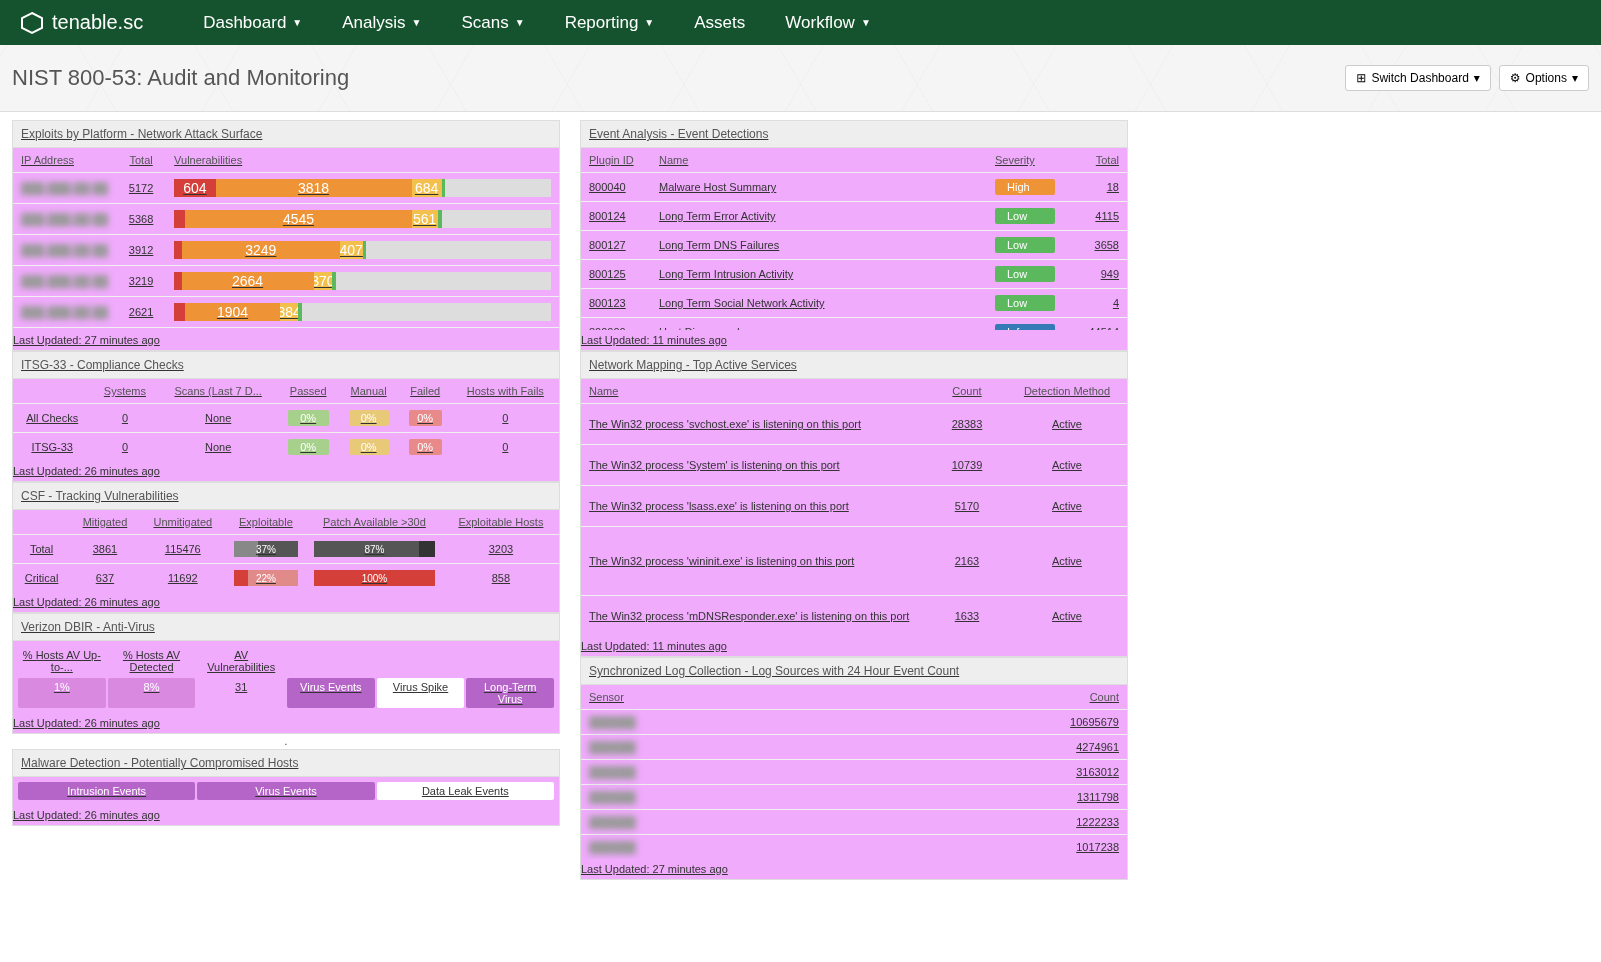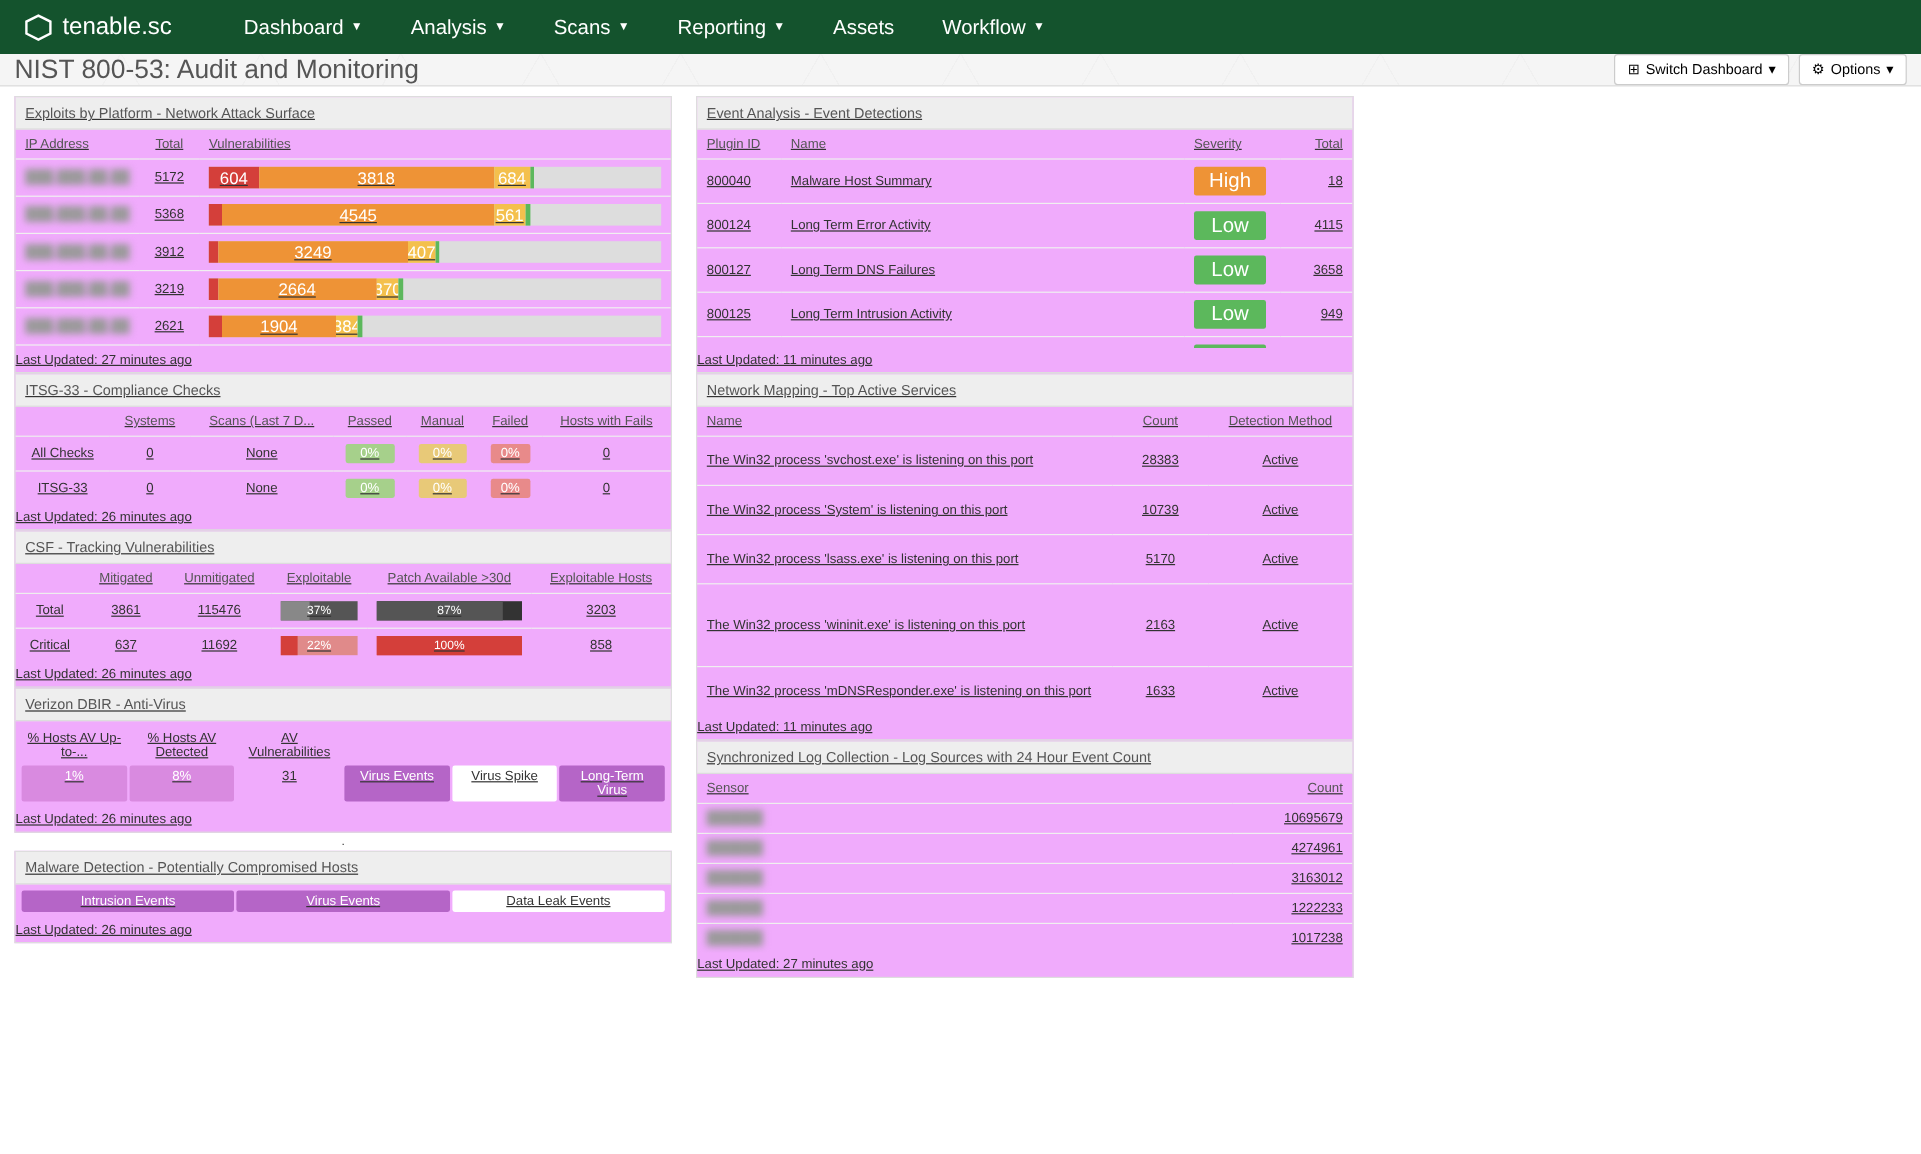--- a/index.html
+++ b/index.html
@@ -3,21 +3,21 @@
 <meta charset="utf-8">
 <style>
 * { box-sizing: border-box; margin: 0; padding: 0; }
 body { font-family: -apple-system, Helvetica, Arial, sans-serif; font-size: 12px; color: #333; background: #fff; width: 1601px; }
 .navbar { background: #14532d; height: 45px; display: flex; align-items: center; padding: 0 20px; }
 .logo { display: flex; align-items: center; color: #fff; font-size: 20px; font-weight: 300; margin-right: 40px; }
 .logo svg { margin-right: 8px; }
 .nav-items { display: flex; }
 .nav-item { color: #fff; font-size: 17px; font-weight: 400; padding: 0 20px; cursor: pointer; display: flex; align-items: center; }
 .caret { margin-left: 6px; font-size: 10px; }
-.subheader { background: #f5f5f5; border-bottom: 1px solid #ddd; padding: 0 12px; display: flex; justify-content: space-between; align-items: center; position: relative; overflow: hidden; }
+.subheader { background: #f5f5f5; border-bottom: 1px solid #ddd; padding: 20px 12px; display: flex; justify-content: space-between; align-items: center; position: relative; overflow: hidden; }
 .subheader::before { content: ""; position: absolute; inset: 0; background-image: repeating-linear-gradient(60deg, transparent, transparent 100px, rgba(0,0,0,0.02) 100px, rgba(0,0,0,0.02) 101px), repeating-linear-gradient(-60deg, transparent, transparent 100px, rgba(0,0,0,0.02) 100px, rgba(0,0,0,0.02) 101px); pointer-events:none;}
 .page-title { font-size: 22px; font-weight: 300; color: #555; z-index: 1; }
 .header-buttons { display: flex; gap: 8px; z-index: 1; }
 .hdr-btn { background: #fff; border: 1px solid #ccc; border-radius: 3px; padding: 5px 10px; font-size: 12px; cursor: pointer; display: flex; align-items: center; gap: 5px; }
 .content { display: flex; gap: 20px; padding: 8px 12px; width: 1140px; }
 .col { flex: 1; min-width: 0; }
 .panel { border: 1px solid #ddd; margin-bottom: 0; background: #f0abfc; text-decoration: underline; }
 .panel-header { background: #eee; padding: 6px 8px; font-size: 12px; color: #555; border-bottom: 1px solid #ddd; }
 .panel-body { padding: 0; position: relative; }
 .updated { font-size: 11px; color: #333; padding: 4px 0; }
@@ -27,21 +27,21 @@
 tr.datarow td { border-top: 1px solid #f0f0f0; }
 .num { text-align: center; }
 .right { text-align: right; }
 .blur { filter: blur(3px); color: #999; }
 .vulnbar { display: flex; height: 18px; background: #ddd; position: relative; font-size: 14px; color: #fff; }
 .seg { display: flex; align-items: center; justify-content: center; overflow: hidden; white-space: nowrap; }
 .seg-crit { background: #d43f3a; }
 .seg-high { background: #ee9336; }
 .seg-med { background: #f4c04d; }
 .seg-low { background: #5cb85c; }
-.sev-badge { display: inline-block; min-width: 60px; padding: 2px 12px; border-radius: 2px; color: #fff; font-size: 17px; text-align: center; }
+.sev-badge { display: inline-block; min-width: 60px; padding: 2px 12px; border-radius: 2px; color: #fff; font-size: 11px; }
 .sev-High { background: #ee9336; }
 .sev-Low { background: #5cb85c; }
 .sev-Info { background: #337ab7; }
 .pctcell { background: #a6d08b; color: #fff; text-align: center; padding: 2px 0; border-radius: 2px; margin: 0 2px; font-size: 11px; }
 .pctcell.yellow { background: #e8c978; }
 .pctcell.red { background: #e88a8a; }
 .barpct { height: 16px; background: #555; position: relative; color: #fff; font-size: 10px; display: flex; align-items: center; justify-content: center; }
 .barpct .fill { position: absolute; left: 0; top: 0; bottom: 0; }
 .barpct .lbl { position: relative; z-index: 1; }
 .pillrow { display: flex; }
@@ -443,20 +443,24 @@
               <tr class="datarow">
                 <td><span class="blur">██████</span></td>
                 <td class="right">4274961</td>
               </tr>
               <tr class="datarow">
                 <td><span class="blur">██████</span></td>
                 <td class="right">3163012</td>
               </tr>
               <tr class="datarow">
                 <td><span class="blur">██████</span></td>
+                <td class="right">1311798</td>
+              </tr>
+              <tr class="datarow">
+                <td><span class="blur">██████</span></td>
                 <td class="right">1222233</td>
               </tr>
               <tr class="datarow">
                 <td><span class="blur">██████</span></td>
                 <td class="right">1017238</td>
               </tr>
             </tbody>
         </table>
       </div>
       <div class="updated">Last Updated: 27 minutes ago</div>

